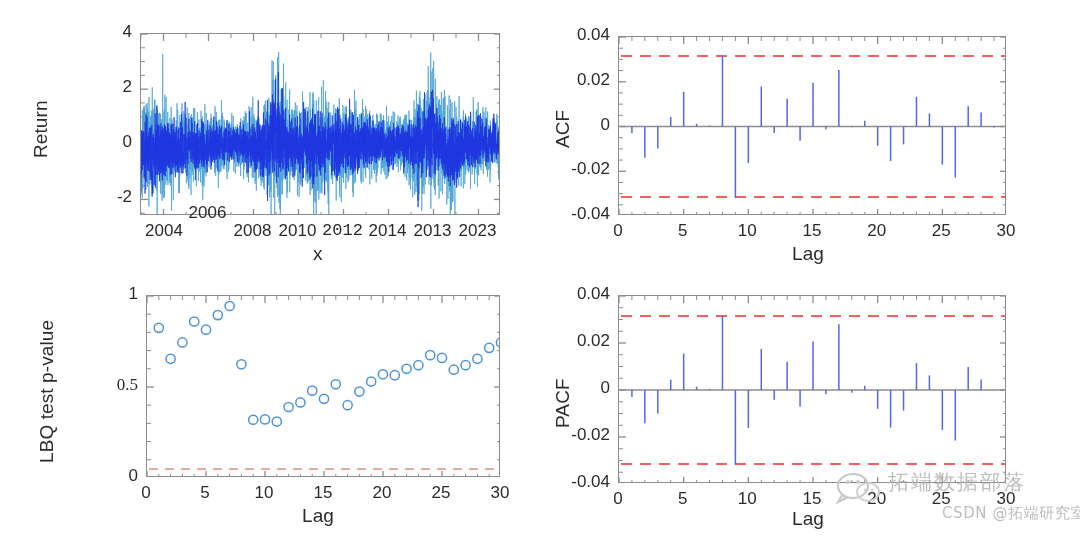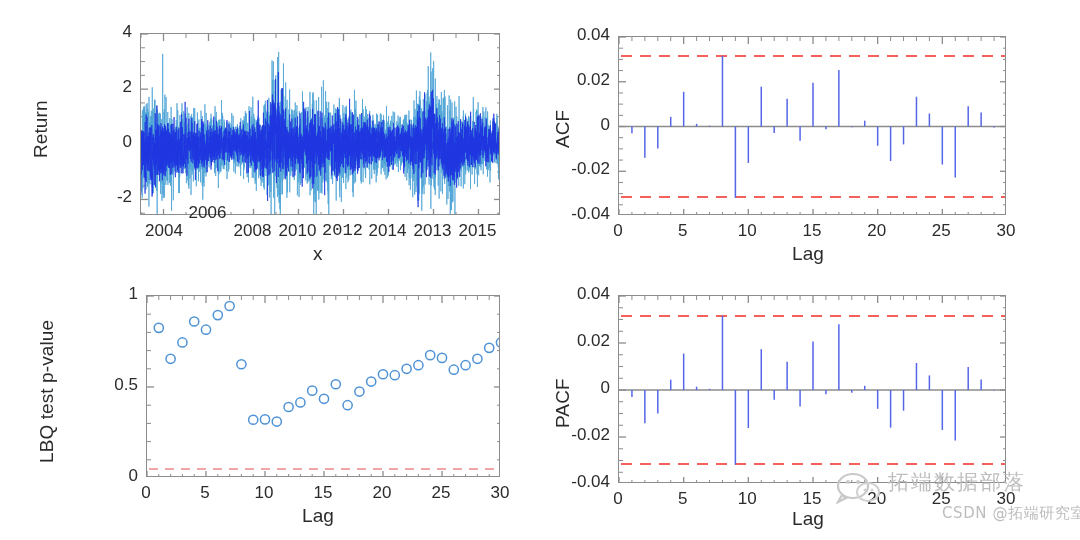--- a/index.html
+++ b/index.html
@@ -97,21 +97,21 @@
     <div class="axis-label ylabel" style="left:30px;top:158px;transform:rotate(-90deg);">Return</div>
     <div class="axis-label" style="left:313px;top:243px;">x</div>
     <div id="ticks-return">
         <div class="tick-text" style="left: 164px; top: 221px; transform: translateX(-50%);">2004</div>
         <div class="tick-text" style="left: 207.5px; top: 203px; transform: translateX(-50%);">2006</div>
         <div class="tick-text" style="left: 252.5px; top: 221px; transform: translateX(-50%); text-align: right;">2008</div>
         <div class="tick-text" style="left: 297.5px; top: 221px; transform: translateX(-50%);">2010</div>
         <div class="tick-text" style="left: 342.5px; top: 221px; transform: translateX(-50%); font-family: Liberation Mono, monospace;">2012</div>
         <div class="tick-text" style="left: 387.5px; top: 221px; transform: translateX(-50%);">2014</div>
         <div class="tick-text" style="left: 432.5px; top: 221px; transform: translateX(-50%);">2013</div>
-        <div class="tick-text" style="left: 477.5px; top: 221px; transform: translateX(-50%);">2015</div>
+        <div class="tick-text" style="left: 477.5px; top: 221px; transform: translateX(-50%);">2023</div>
         <div class="tick-text" style="left: 132px; top: 187.455px; transform: translateX(-100%);">-2</div>
         <div class="tick-text" style="left: 132px; top: 132.303px; transform: translateX(-100%);">0</div>
         <div class="tick-text" style="left: 132px; top: 77.1515px; transform: translateX(-100%);">2</div>
         <div class="tick-text" style="left: 132px; top: 22px; transform: translateX(-100%);">4</div>
       </div>
   </div>
 
   <div class="panel" style="left:540px;top:0;width:540px;height:270px;">
     <div class="plotbox" style="left:78px;top:36px;width:388px;height:179px;">
       <svg class="svgwrap" id="svg-acf" width="388" height="179">
@@ -388,21 +388,21 @@
     <div class="axis-label" style="left:302px;top:235px;">Lag</div>
     <div id="ticks-lbq">
         <div class="tick-text" style="left: 146px; top: 213px; transform: translateX(-50%);">0</div>
         <div class="tick-text" style="left: 205px; top: 213px; transform: translateX(-50%);">5</div>
         <div class="tick-text" style="left: 264px; top: 213px; transform: translateX(-50%);">10</div>
         <div class="tick-text" style="left: 323px; top: 213px; transform: translateX(-50%);">15</div>
         <div class="tick-text" style="left: 382px; top: 213px; transform: translateX(-50%);">20</div>
         <div class="tick-text" style="left: 441px; top: 213px; transform: translateX(-50%);">25</div>
         <div class="tick-text" style="left: 500px; top: 213px; transform: translateX(-50%);">30</div>
         <div class="tick-text" style="left: 138px; top: 196px; transform: translateX(-100%);">0</div>
-        <div class="tick-text" style="left: 138px; top: 105px; transform: translateX(-100%);">0.5</div>
+        <div class="tick-text" style="left: 138px; top: 105px; transform: translateX(-100%); font-family: Liberation Serif, serif;">0.5</div>
         <div class="tick-text" style="left: 138px; top: 14px; transform: translateX(-100%);">1</div>
       </div>
   </div>
 
   <div class="panel" style="left:540px;top:270px;width:540px;height:270px;">
     <div class="plotbox" style="left:78px;top:25px;width:388px;height:188px;">
       <svg class="svgwrap" id="svg-pacf" width="388" height="188">
           <line x1="12.933333333333334" y1="0" x2="12.933333333333334" y2="4" stroke="#8c8c8c" stroke-width="1"></line>
           <line x1="12.933333333333334" y1="188" x2="12.933333333333334" y2="184" stroke="#8c8c8c" stroke-width="1"></line>
           <line x1="25.866666666666667" y1="0" x2="25.866666666666667" y2="4" stroke="#8c8c8c" stroke-width="1"></line>

